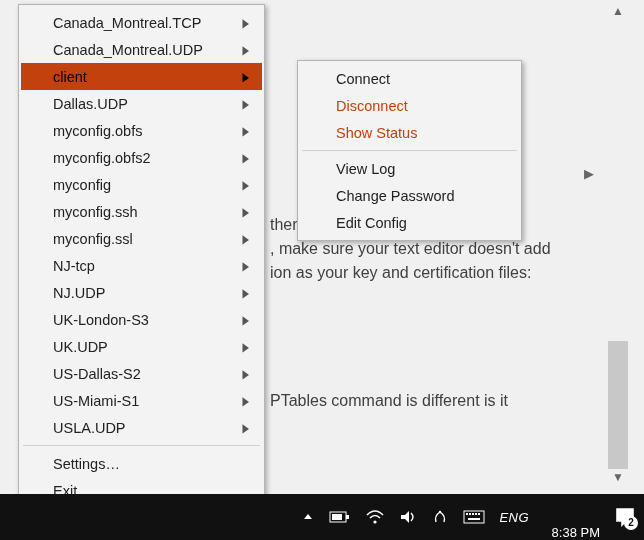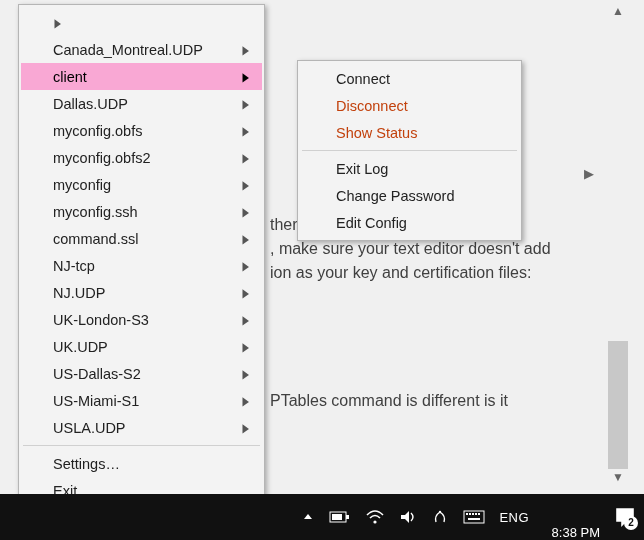--- a/index.html
+++ b/index.html
@@ -55,21 +55,21 @@
   .main-menu .item {
     display:flex;
     align-items:center;
     justify-content:space-between;
     height: 27px;
     padding: 0 12px 0 32px;
     cursor:default;
     font-size:14.5px;
   }
   .main-menu .item.selected {
-    background:#f9a8d4;
+    background:#c2410c;
     color:#000;
   }
   .main-menu .sep {
     height:1px;
     margin:4px 2px;
     background:#d0d0d0;
   }
   .arrow {
     font-size:12px;
     color:#555;
@@ -104,21 +104,21 @@
     height:46px;
     background:#111;
     display:flex;
     align-items:center;
     justify-content:flex-end;
     padding:0 8px 0 260px;
     color:#fff;
     font-size:12px;
     gap:14px;
   }
-  .taskbar .lang { font-size:13px; letter-spacing:0.5px; }
+  .taskbar .lang { font-size:13px; letter-spacing:0.5px;font-style:italic; }
   .taskbar .clock { text-align:right; line-height:1.2; font-size:13px;margin-top:48px; }
   .taskbar .tray-icon { color:#fff; display:inline-block; }
   .taskbar svg { display:block; }
   .notif {
     position:relative;
     width:22px;height:22px;
   }
   .notif .bubble {
     fill:#fff;
   }
@@ -151,20 +151,21 @@
 <div class="bg-text bg4">PTables command is different is it</div>
 <div class="horiz-scroll-arrow">▶</div>
 <div class="bg-scroll">
   <div class="bg-scroll-arrow" style="top:0">▲</div>
   <div class="bg-scroll-thumb"></div>
   <div class="bg-scroll-arrow" style="bottom:0">▼</div>
 </div>
 
 <div class="main-menu">
   <div class="item">
+    <span>Canada_Montreal.TCP</span>
     <span class="arrow">▶</span>
   </div>
   <div class="item">
     <span>Canada_Montreal.UDP</span>
     <span class="arrow">▶</span>
   </div>
   <div class="item selected">
     <span>client</span>
     <span class="arrow">▶</span>
   </div>
@@ -182,21 +183,21 @@
   </div>
   <div class="item">
     <span>myconfig</span>
     <span class="arrow">▶</span>
   </div>
   <div class="item">
     <span>myconfig.ssh</span>
     <span class="arrow">▶</span>
   </div>
   <div class="item">
-    <span>command.ssl</span>
+    <span>myconfig.ssl</span>
     <span class="arrow">▶</span>
   </div>
   <div class="item">
     <span>NJ-tcp</span>
     <span class="arrow">▶</span>
   </div>
   <div class="item">
     <span>NJ.UDP</span>
     <span class="arrow">▶</span>
   </div>
@@ -234,21 +235,21 @@
     <span>Connect</span>
   </div>
   <div class="sitem disabled">
     <span>Disconnect</span>
   </div>
   <div class="sitem disabled">
     <span>Show Status</span>
   </div>
   <div class="sep"></div>
   <div class="sitem">
-    <span>Exit Log</span>
+    <span>View Log</span>
   </div>
   <div class="sitem">
     <span>Change Password</span>
   </div>
   <div class="sitem">
     <span>Edit Config</span>
   </div>
 </div>
 
 <div class="taskbar">

